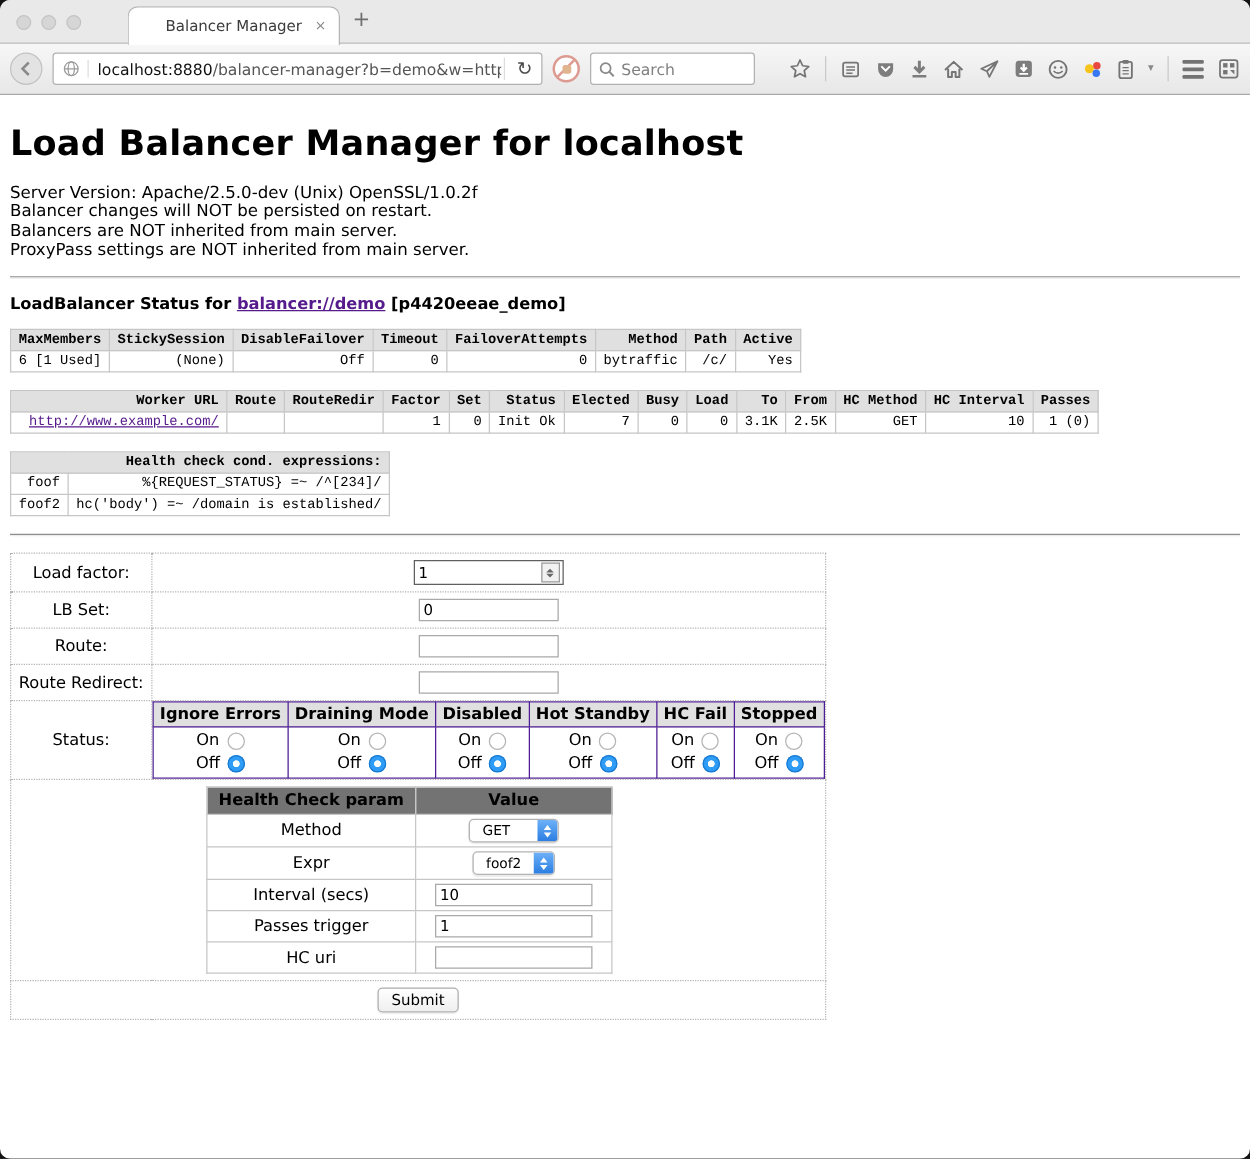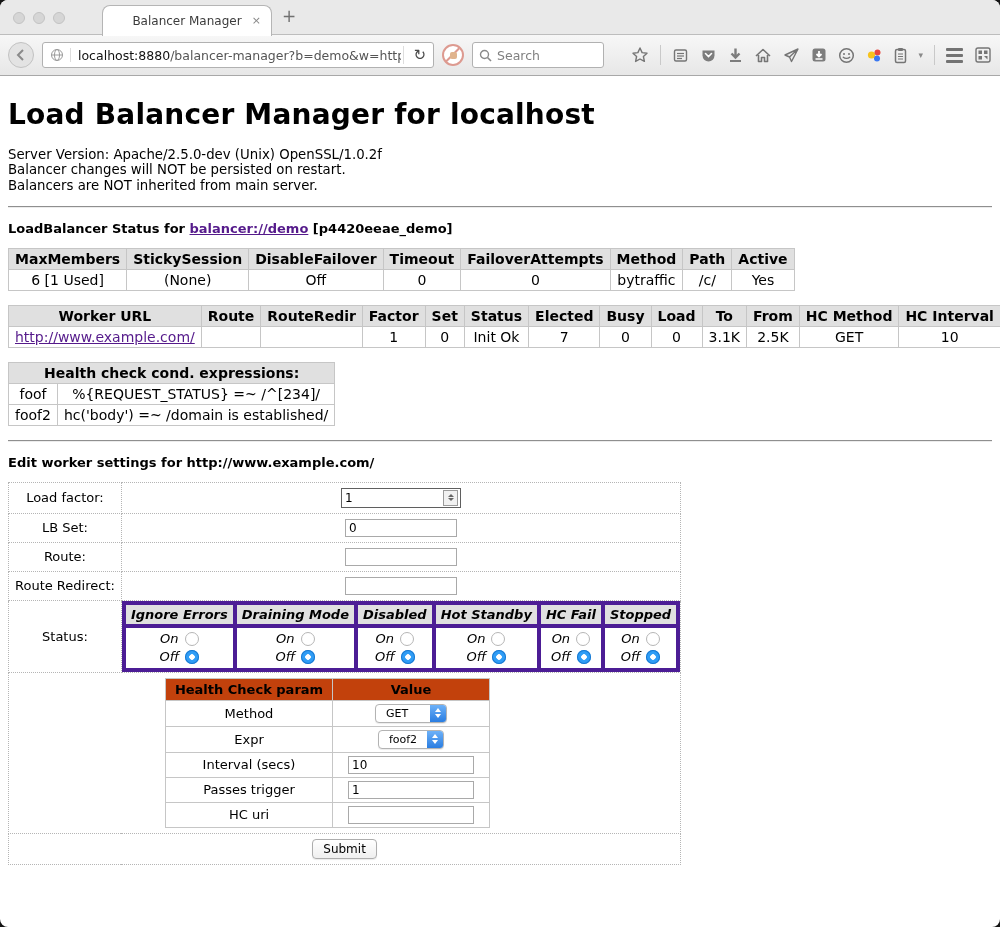--- a/index.html
+++ b/index.html
@@ -38,46 +38,46 @@
   
   .content{background:#fff;padding:0 8px;color:#000;}
   h1.pagetitle{font-size:28px;margin:22px 0 16px 0;letter-spacing:.2px;}
   .infoline{font-size:13.3px;line-height:15.3px;}
   hr{border:none;border-top:1px solid #8f8f8f;border-bottom:1px solid #ececec;margin:13px 0;}
   h3.sec{font-size:13px;margin:8px 0 12px 0;}
   h3.sec a{color:#551a8b;}
 
   table.data{border-collapse:collapse;border:1px solid #8e8e8e;margin-bottom:14px;}
   table.data th{background:#e0e0e0;font-weight:bold;}
-  table.data th,table.data td{border:1px solid #c6c6c6;font-size:14px;padding:2px 6px;text-align:center;white-space:nowrap;}
+  table.data th,table.data td{border:1px solid #c6c6c6;font-size:11px;padding:2px 6px;text-align:right;white-space:nowrap;font-family:Liberation Mono, monospace;}
   table.data td a{color:#551a8b;}
   td.lft{text-align:left;}
 
   
   table.form{border-collapse:collapse;width:564px;margin-bottom:12px;}
   table.form > tbody > tr > td{border:1px dotted #b5b5b5;font-size:13px;padding:5px 6px;}
   td.flabel{width:100px;text-align:center;white-space:nowrap;}
   td.fctrl{text-align:center;}
   .ti{border:1px solid #a9a9a9;height:18px;font-family:"DejaVu Sans",sans-serif;font-size:12px;padding:0 3px;width:112px;background:#fff;box-sizing:border-box;}
   .numwrap{display:inline-flex;align-items:center;border:1px solid #5f5f5f;background:#fff;height:20px;width:120px;box-sizing:border-box;}
   .numwrap input{border:none;outline:none;flex:1;font-family:"DejaVu Sans",sans-serif;font-size:12px;padding:0 3px;min-width:0;}
   .spin{width:13px;height:14px;border:1px solid #9a9a9a;background:#f1f1f1;margin-right:2px;display:flex;flex-direction:column;align-items:center;justify-content:center;gap:1px;flex:none;}
   .spin i{display:block;width:0;height:0;border-left:3px solid transparent;border-right:3px solid transparent;}
   .spin .up{border-bottom:3px solid #666;}
   .spin .dn{border-top:3px solid #666;}
 
   table.status{border-collapse:collapse;border:1px solid #8e8e8e;}
   table.status th{background:#e0e0e0;font-weight:bold;}
-  table.status th,table.status td{border:4px solid #4c1d95;font-size:13px;padding:2px 5px;text-align:right;white-space:nowrap;font-style:italic;}
+  table.status th,table.status td{border:1px solid #4c1d95;font-size:13px;padding:2px 5px;text-align:right;white-space:nowrap;}
   .radrow{display:flex;align-items:center;justify-content:center;gap:6px;line-height:18px;}
   .radio{width:14px;height:14px;border-radius:50%;border:1px solid #b6b6b6;background:#fff;display:inline-block;box-sizing:border-box;}
   .radio.checked{border:none;background:radial-gradient(circle,#ffffff 0 2.5px,#2f9df6 3px 100%);box-shadow:inset 0 0 0 1px #1878d0;}
 
   table.hc{border-collapse:collapse;border:1px solid #8e8e8e;margin-left:150px;}
-  table.hc th{background:#c2410c;font-weight:bold;}
+  table.hc th{background:#737373;font-weight:bold;}
   table.hc th,table.hc td{border:1px solid #c6c6c6;font-size:13px;padding:3px 8px;text-align:center;white-space:nowrap;}
   table.hc td.val{width:140px;}
   .hc .ti{width:126px;text-align:left;}
 
   .sel{display:inline-flex;align-items:stretch;border:1px solid #b3b3b3;border-radius:4px;background:#fff;height:19px;box-sizing:border-box;overflow:hidden;box-shadow:0 1px 1px rgba(0,0,0,.08);vertical-align:middle;}
   .sel .txt{font-size:11px;display:flex;align-items:center;padding:0 10px;}
   .sel .btn{width:16px;background:linear-gradient(#6db1f8,#2a7de1);display:flex;flex-direction:column;align-items:center;justify-content:center;gap:2px;}
   .sel .btn i{display:block;width:0;height:0;border-left:3px solid transparent;border-right:3px solid transparent;}
   .sel .btn .up{border-bottom:4px solid #fff;}
   .sel .btn .dn{border-top:4px solid #fff;}
@@ -215,20 +215,21 @@
       </span>
     </span>
   </div>
 
   <div class="content">
     <h1 class="pagetitle">Load Balancer Manager for localhost</h1>
 
     <div class="infoline">Server Version: Apache/2.5.0-dev (Unix) OpenSSL/1.0.2f</div>
     <div class="infoline">Balancer changes will NOT be persisted on restart.</div>
     <div class="infoline">Balancers are NOT inherited from main server.</div>
+    <div class="infoline">ProxyPass settings are NOT inherited from main server.</div>
 
     <hr>
 
     <h3 class="sec"><span>LoadBalancer Status for </span><a href="#">balancer://demo</a><span> [p4420eeae_demo]</span></h3>
 
     <table class="data">
       <tbody>
           <tr>
         <th>MaxMembers</th>
         <th>StickySession</th>
@@ -302,21 +303,20 @@
       </tr>
       <tr>
         <td>foof2</td>
         <td class="lft">hc('body') =~ /domain is established/</td>
       </tr>
     </tbody>
       </table>
 
     <hr>
 
-    <h3 class="sec">Edit worker settings for http://www.example.com/</h3>
 
     <table class="form">
       <tbody>
       <tr>
         <td class="flabel">Load factor:</td>
         <td class="fctrl">
           <span class="numwrap">
             <input type="text" value="1" style="">
             <span class="spin">
                   <i class="up"></i>

